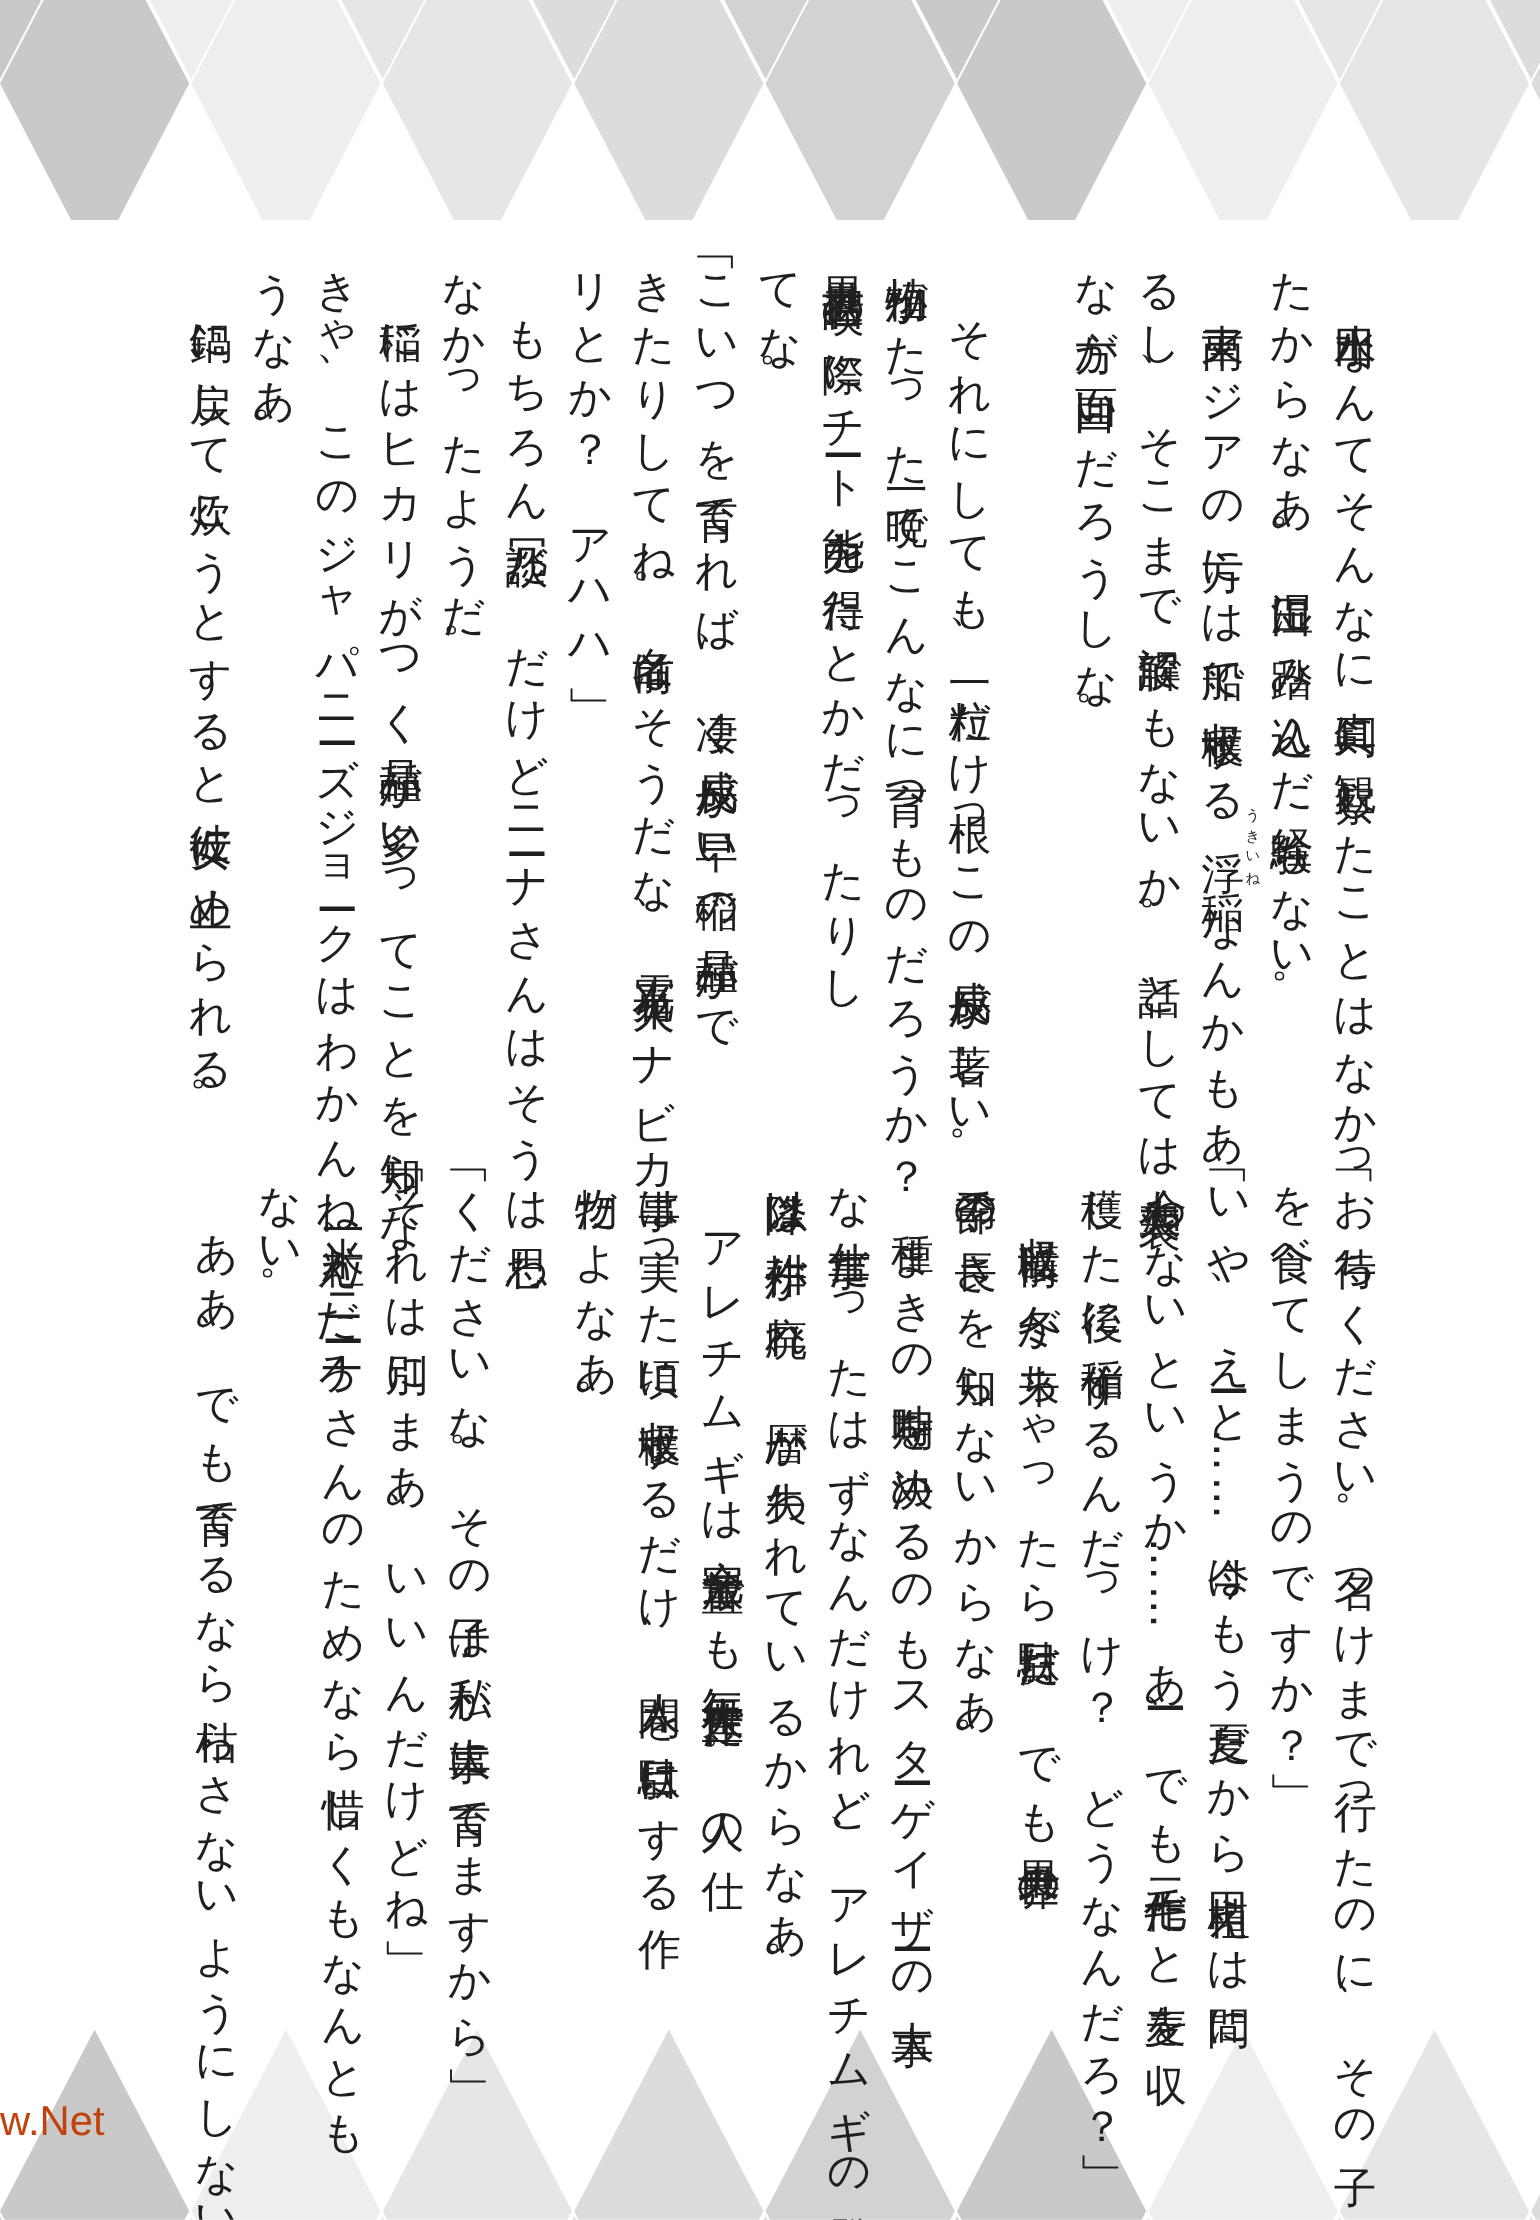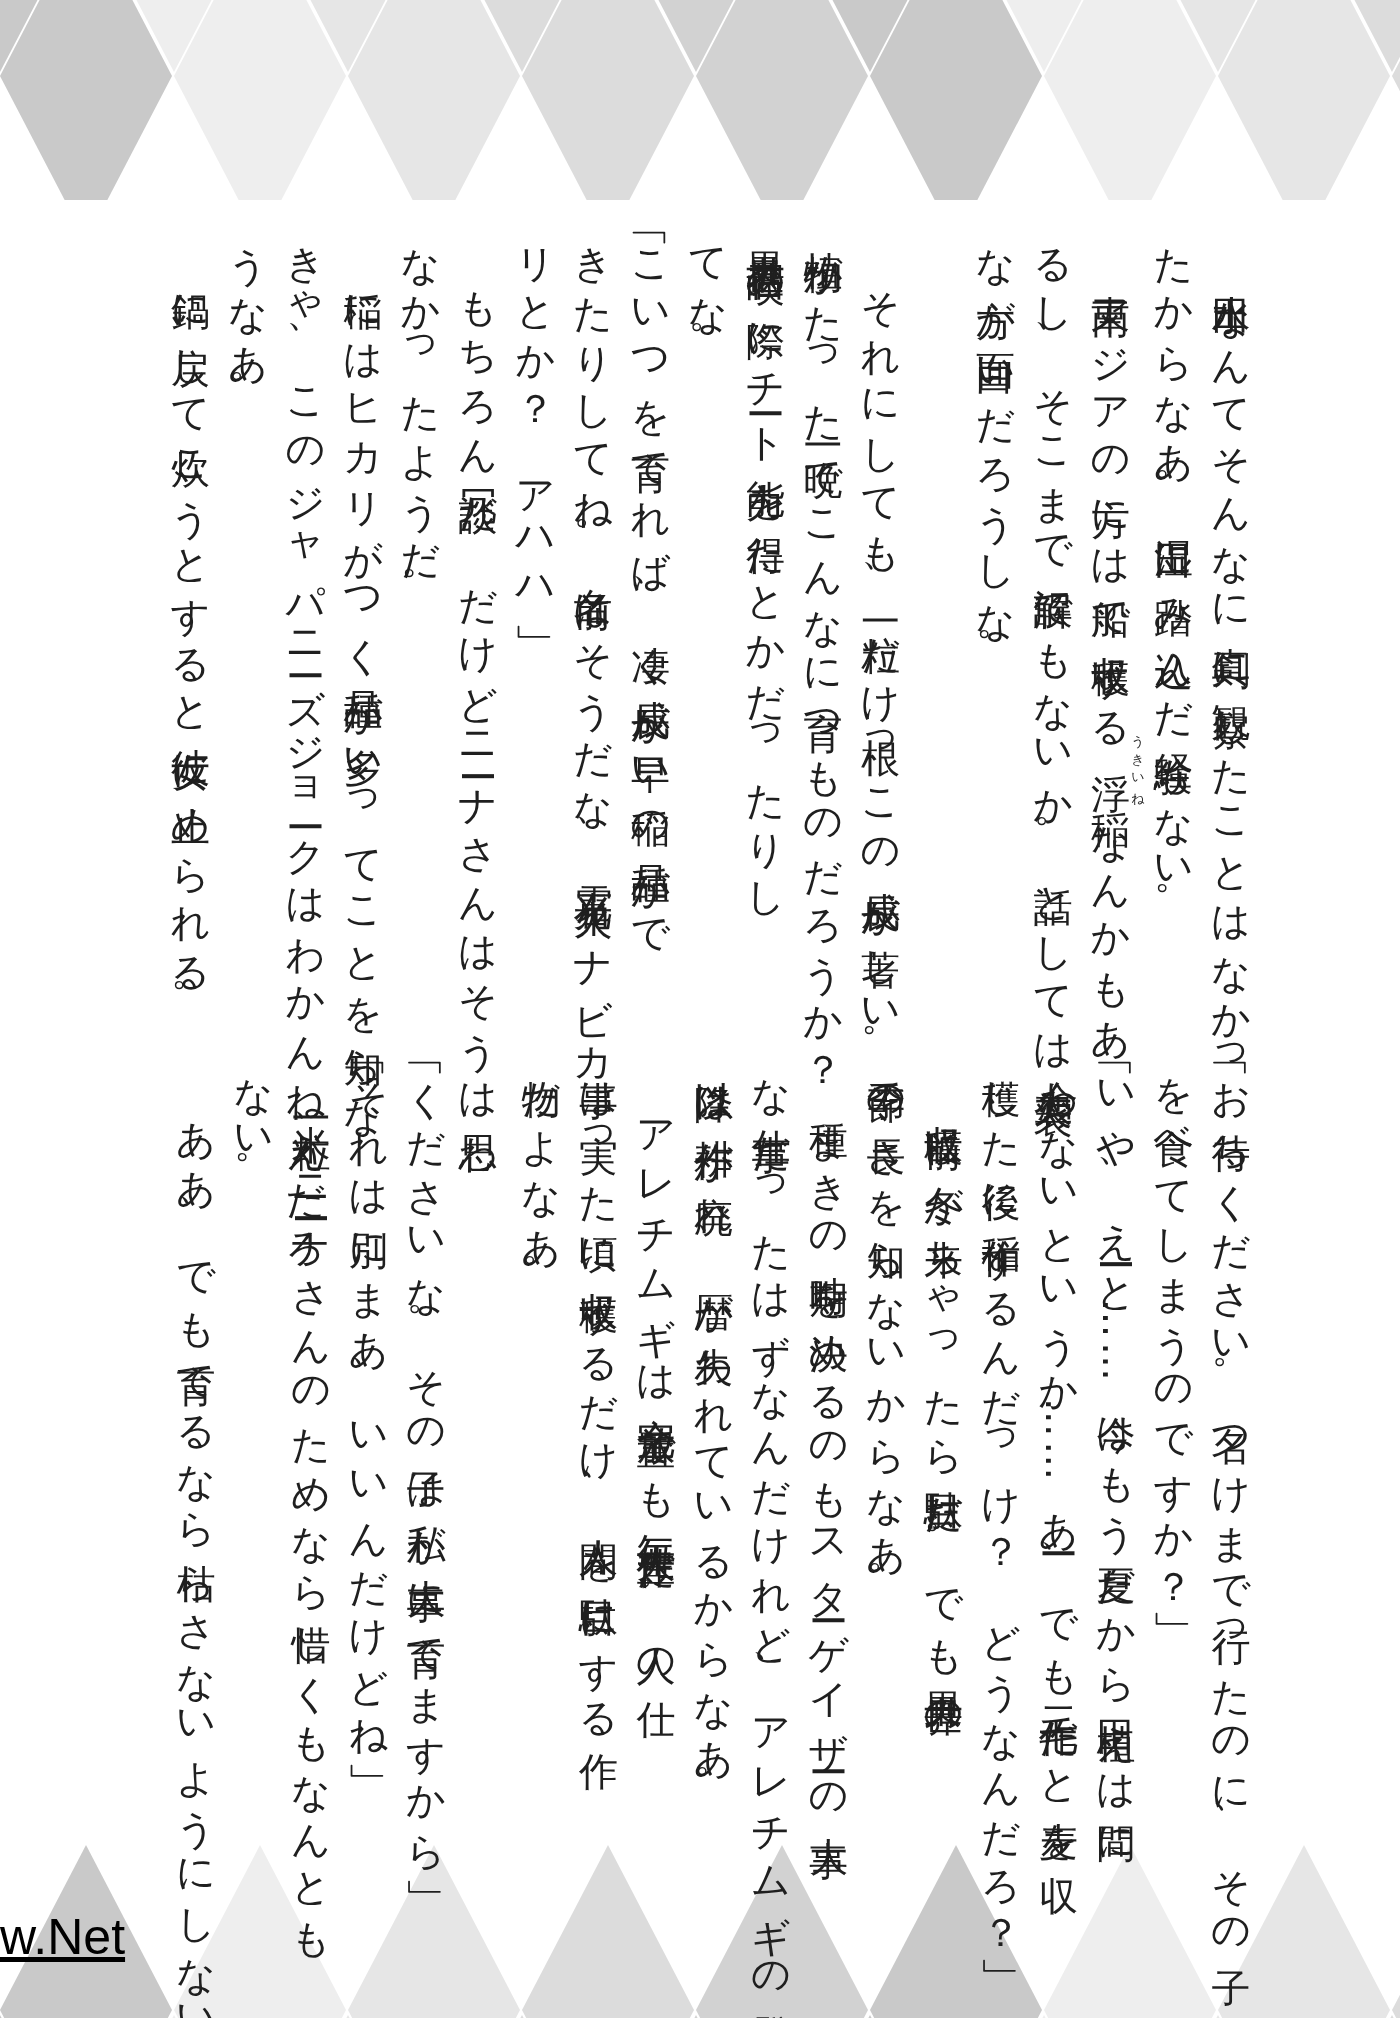--- a/index.html
+++ b/index.html
@@ -20,21 +20,21 @@
       writing-mode: vertical-rl;
       font-size: 39px; line-height: 57.5px; letter-spacing: 4.5px;
       color: #1f1f1f;
     }
     .tier-top { top: 220px; height: 775px; }
     .tier-bottom { top: 1050px; height: 760px; }
     .col { display: block; white-space: nowrap; }
     .watermark {
       position: absolute; left: 0; top: 1908px;
       font-family: "Liberation Sans", sans-serif;
-      font-size: 50px; color: #000000; letter-spacing: 0px; text-decoration: underline;
+      font-size: 38px; color: #c2410c; letter-spacing: 0px;
     }
     ruby rt { font-size: 13px; }
   </style>
 </head>
 <body>
 
 <div class="band band-top" id="bandTop">
     <div class="diamond" style="left: -86px; top: -258px; background: rgb(201, 201, 201);"></div>
     <div class="diamond" style="left: 88px; top: -258px; background: rgb(238, 238, 238);"></div>
     <div class="diamond" style="left: 262px; top: -258px; background: rgb(230, 230, 230);"></div>

